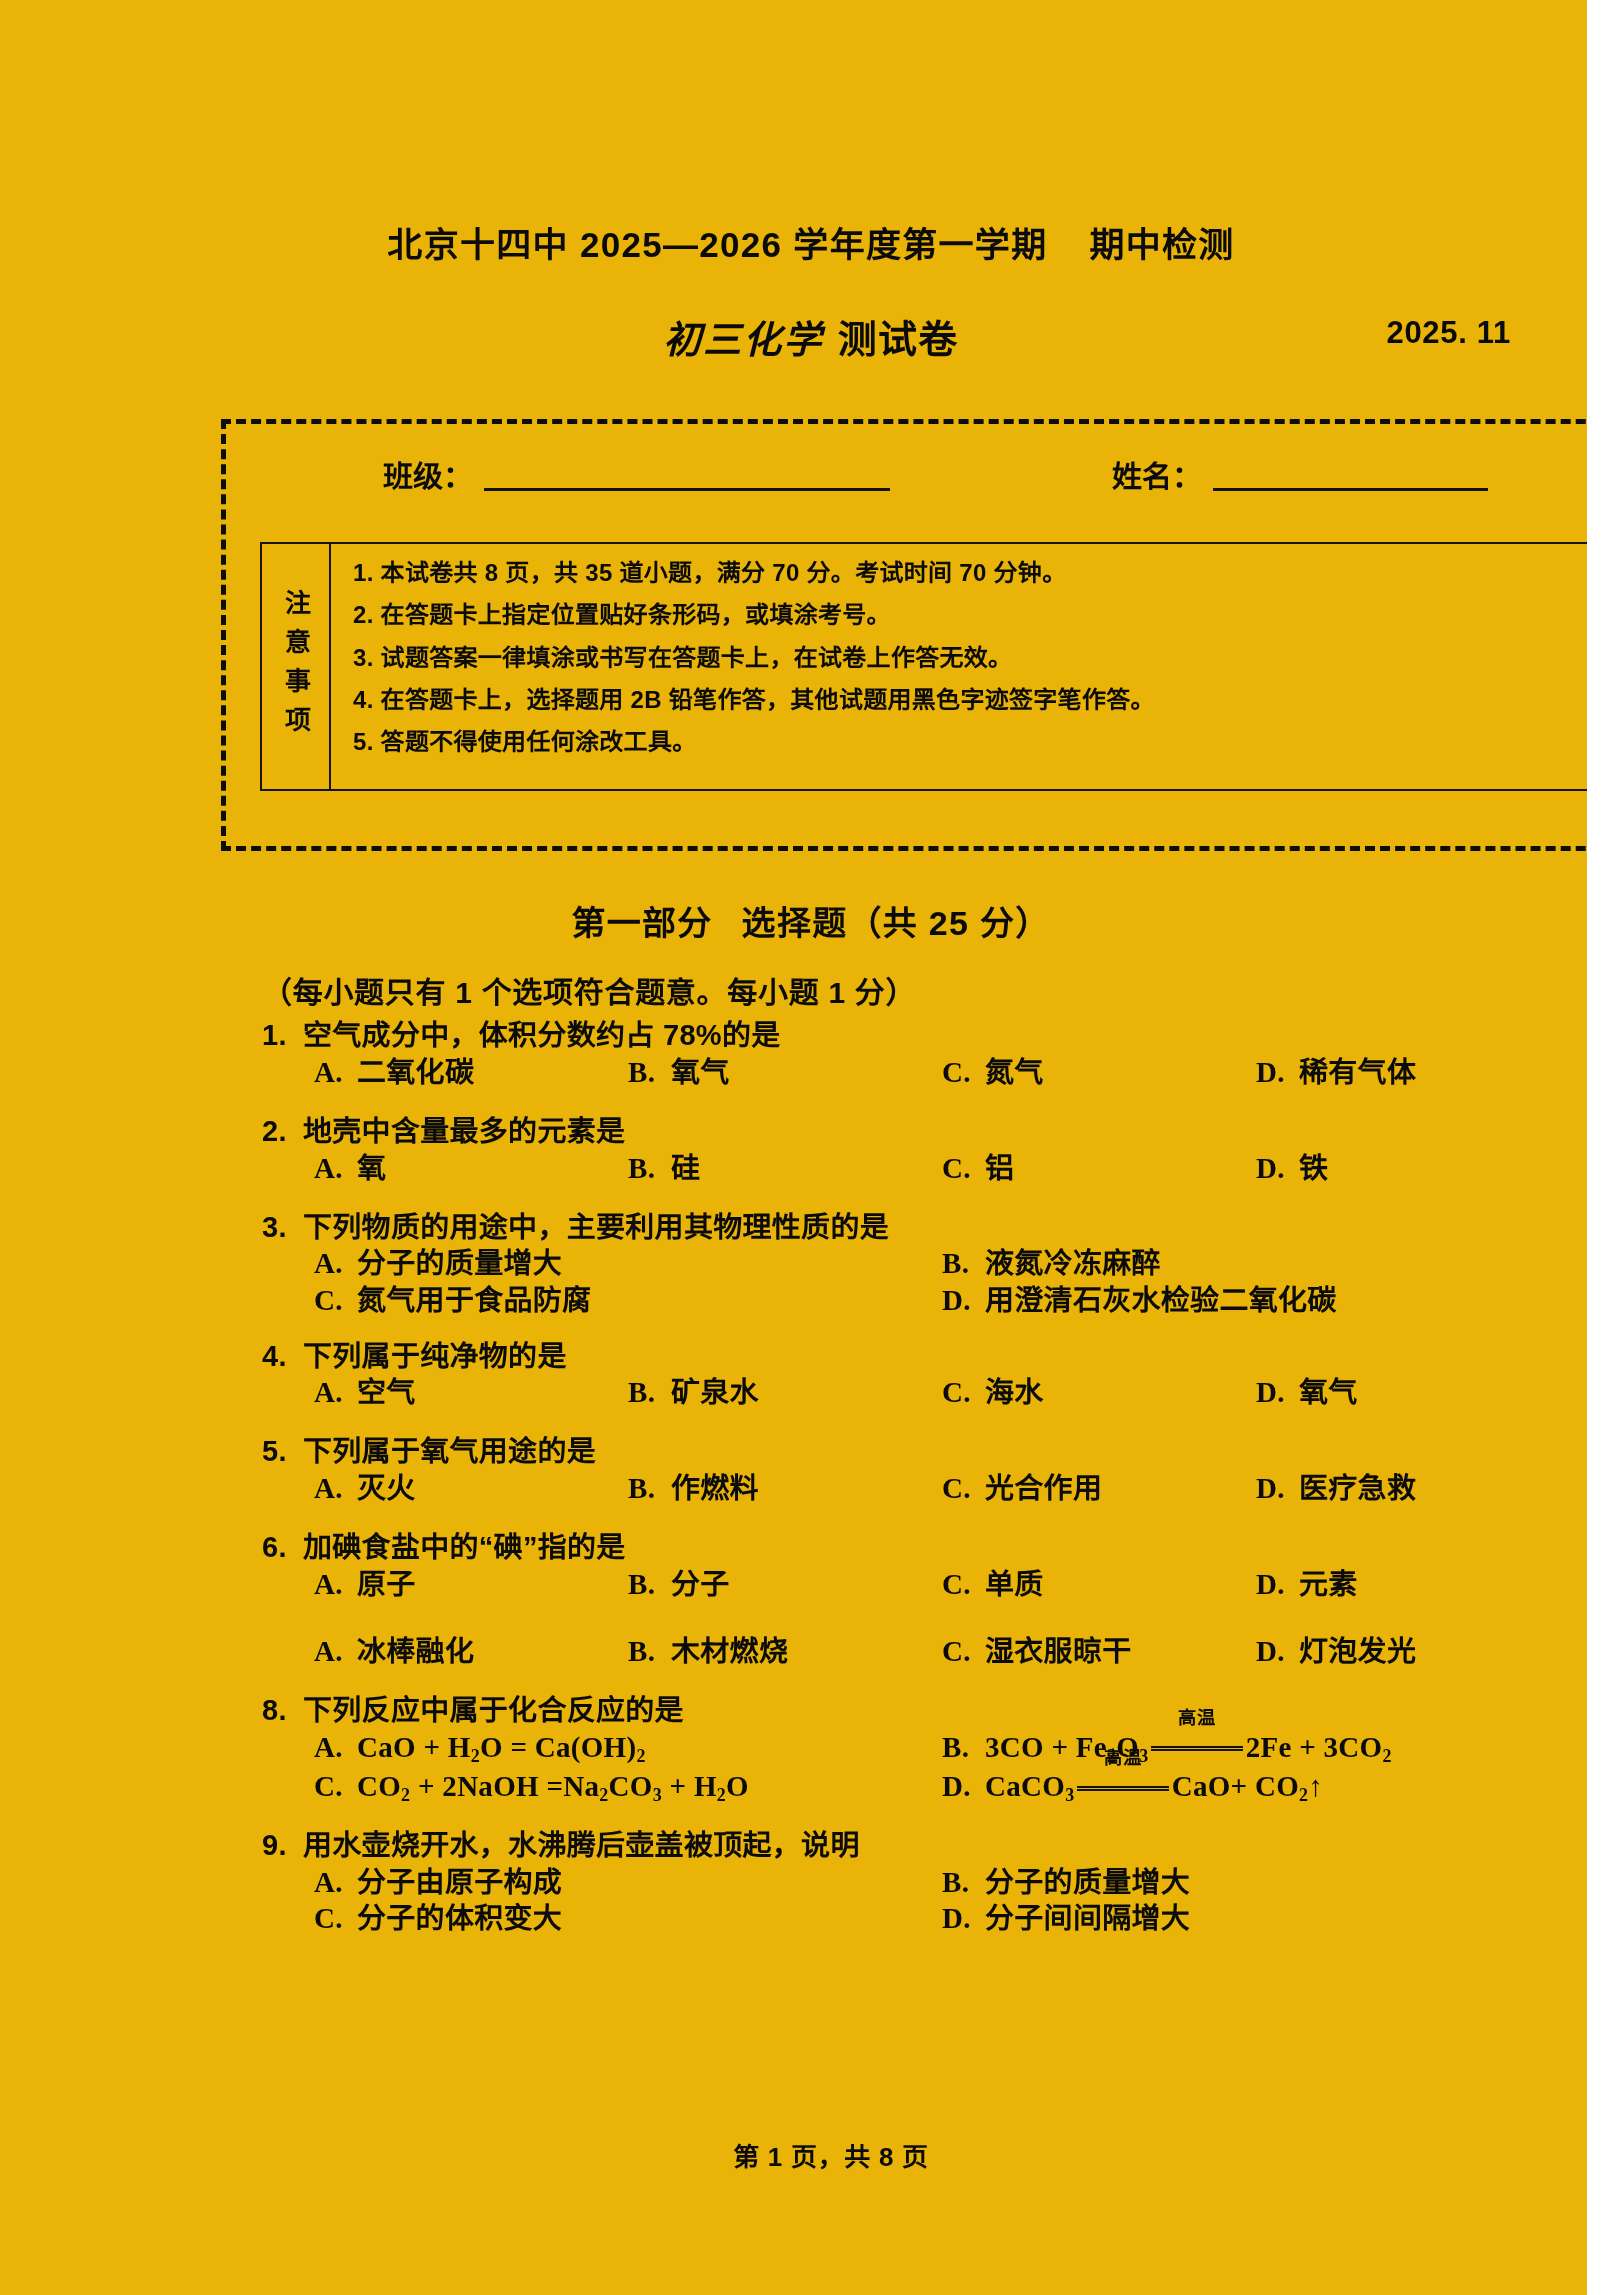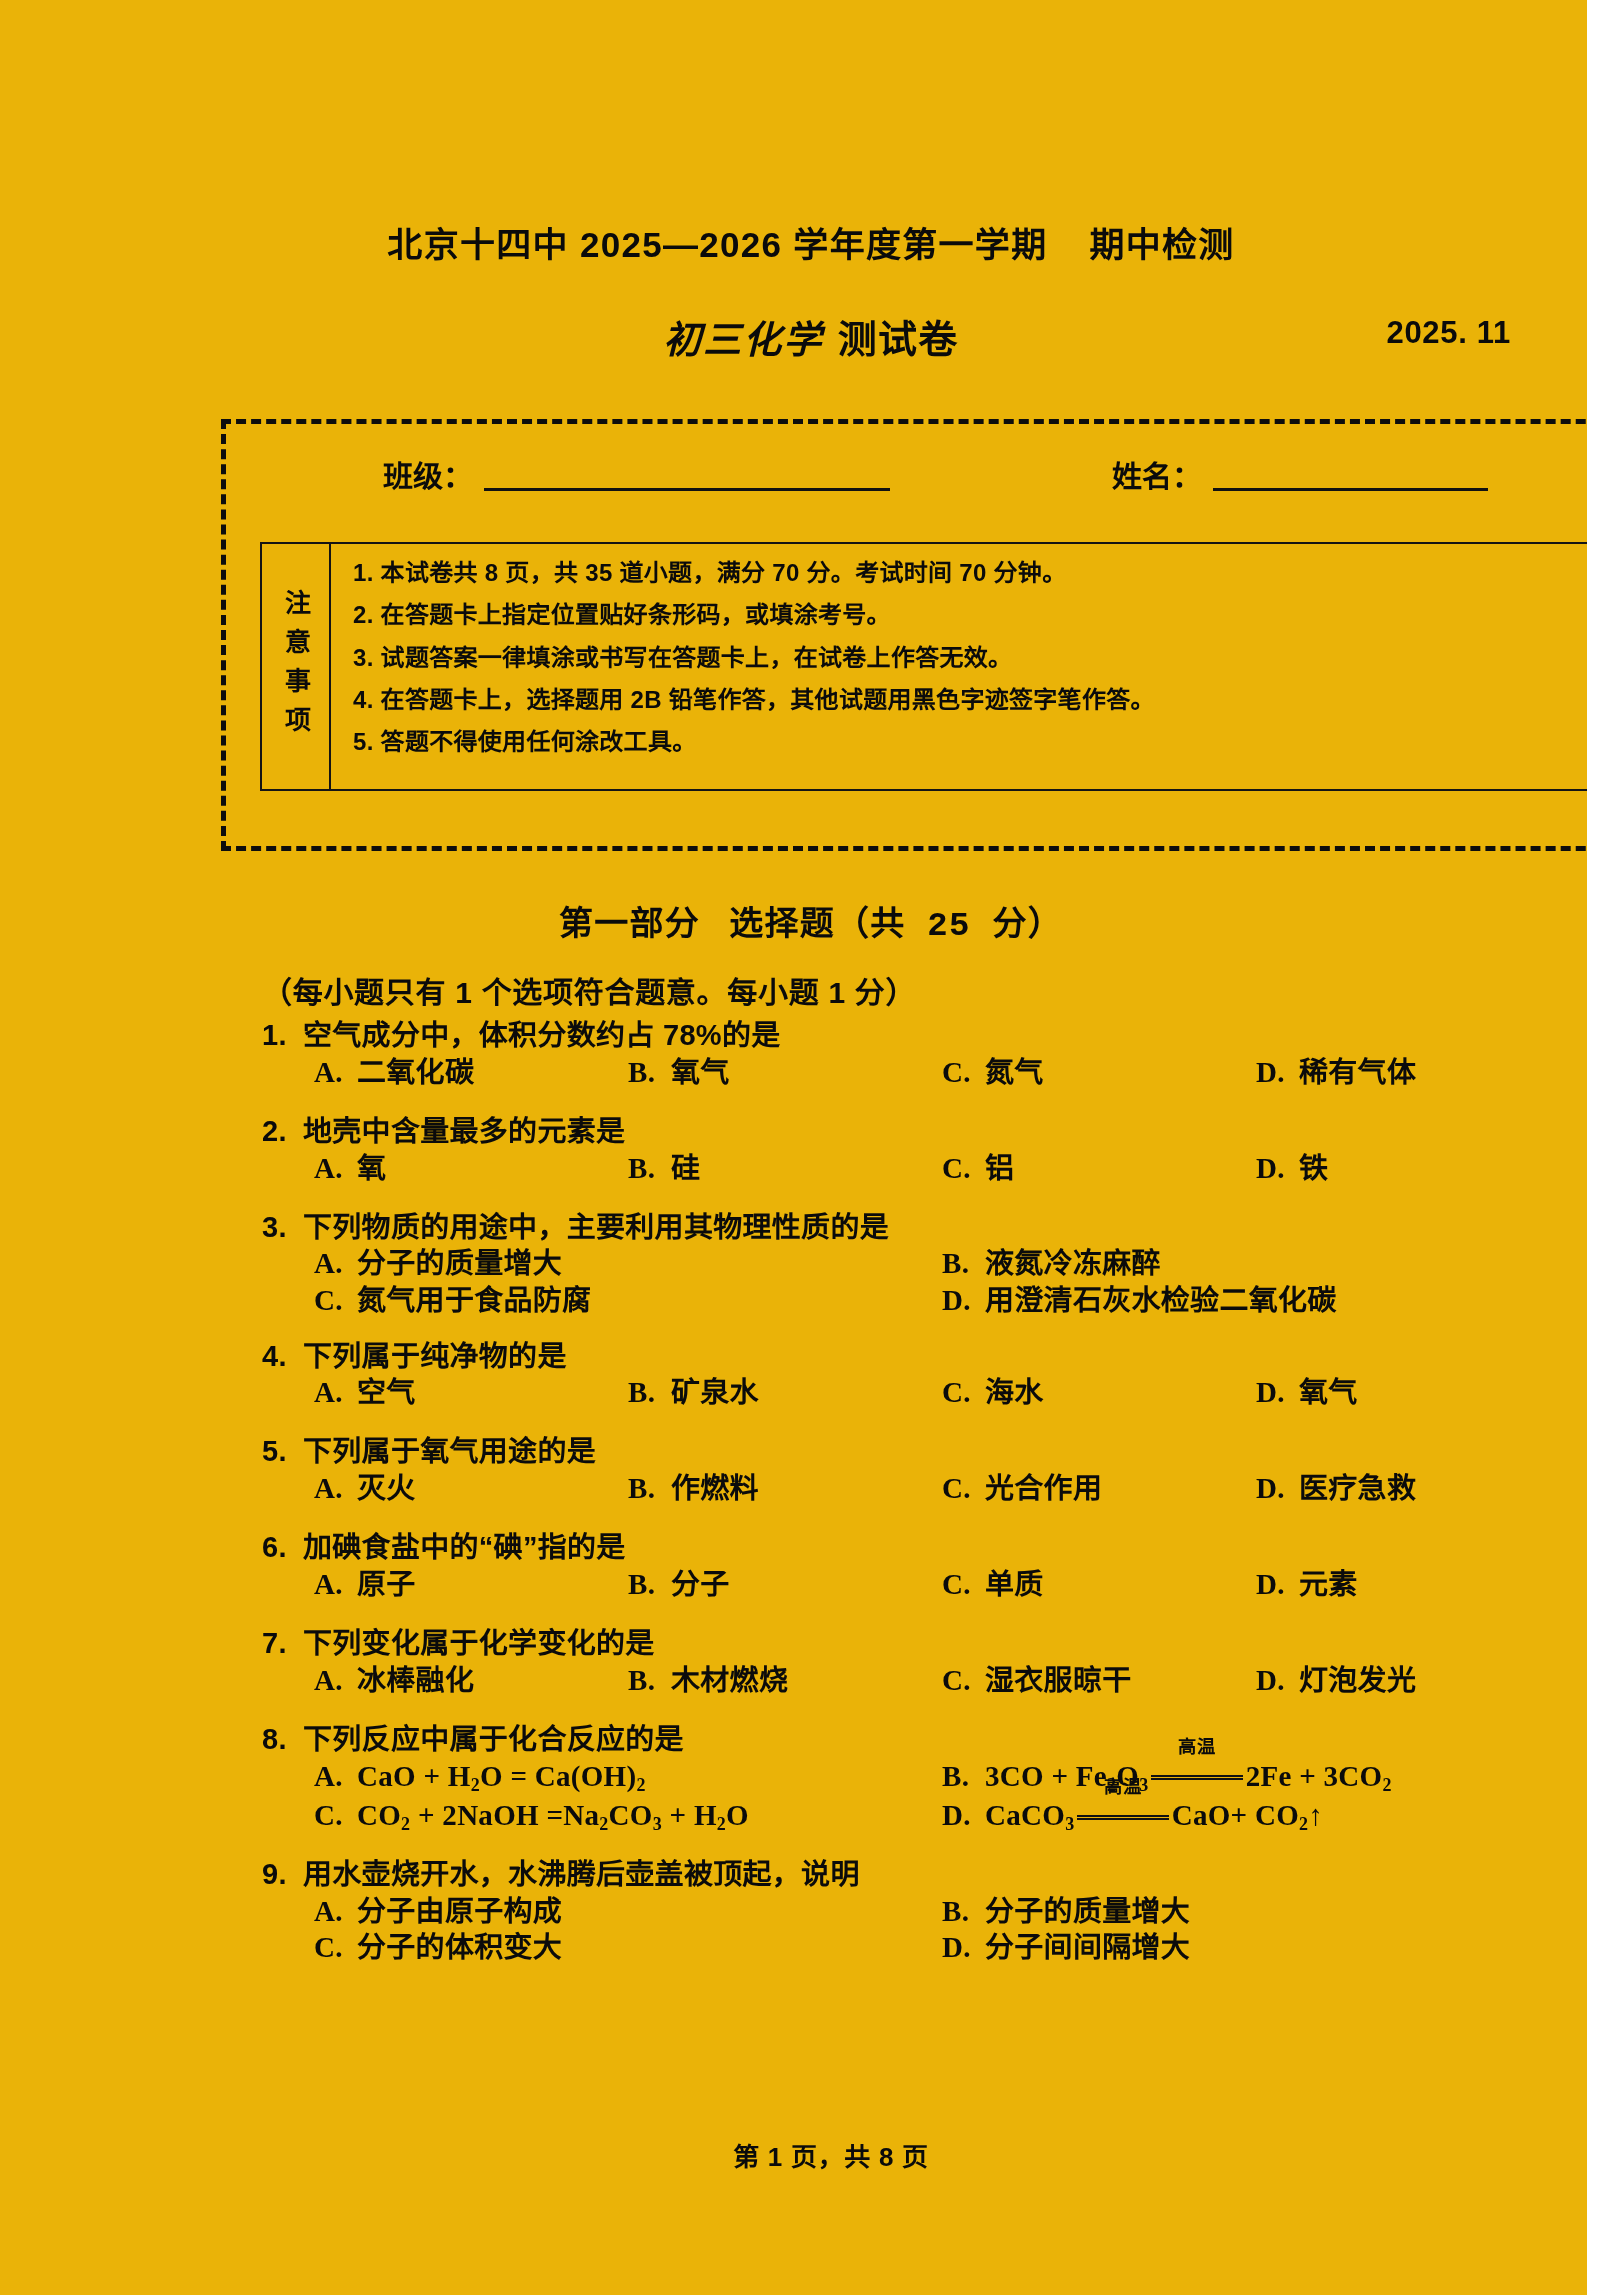--- a/index.html
+++ b/index.html
@@ -156,21 +156,21 @@
 
   
   .part-heading {
     position: absolute;
     left: 0;
     top: 896px;
     width: 1622px;
     text-align: center;
     font-size: 34px;
     font-weight: bold;
-    font-family: Liberation Mono, monospace;
+    font-family: Liberation Sans, sans-serif;
     letter-spacing: 1.3px;
   }
   .part-heading .sp { display: inline-block; width: 29px; }
 
   .part-note {
     position: absolute;
     left: 262px;
     top: 968px;
     font-size: 30px;
     font-weight: bold;
@@ -384,21 +384,20 @@
         <div class="opt-row cols4">
           <div class="opt"><span class="lab">A.</span><span>原子</span></div>
           <div class="opt"><span class="lab">B.</span><span>分子</span></div>
           <div class="opt"><span class="lab">C.</span><span>单质</span></div>
           <div class="opt"><span class="lab">D.</span><span>元素</span></div>
         </div>
         <div class="sp12"></div>
         <div style="height: 22px;"></div>
       </div>
       <div class="q-block">
-        <div class="q-stem"><span class="qnum">7.</span><span>下列变化属于化学变化的是</span></div>
         <div class="sp12"></div>
         <div class="opt-row cols4">
           <div class="opt"><span class="lab">A.</span><span>冰棒融化</span></div>
           <div class="opt"><span class="lab">B.</span><span>木材燃烧</span></div>
           <div class="opt"><span class="lab">C.</span><span>湿衣服晾干</span></div>
           <div class="opt"><span class="lab">D.</span><span>灯泡发光</span></div>
         </div>
         <div class="sp12"></div>
         <div style="height: 22px;"></div>
       </div>

